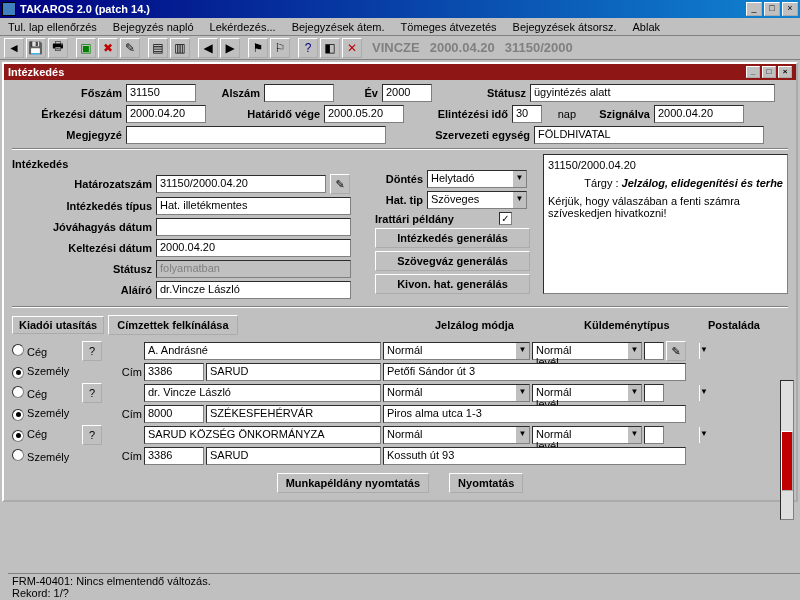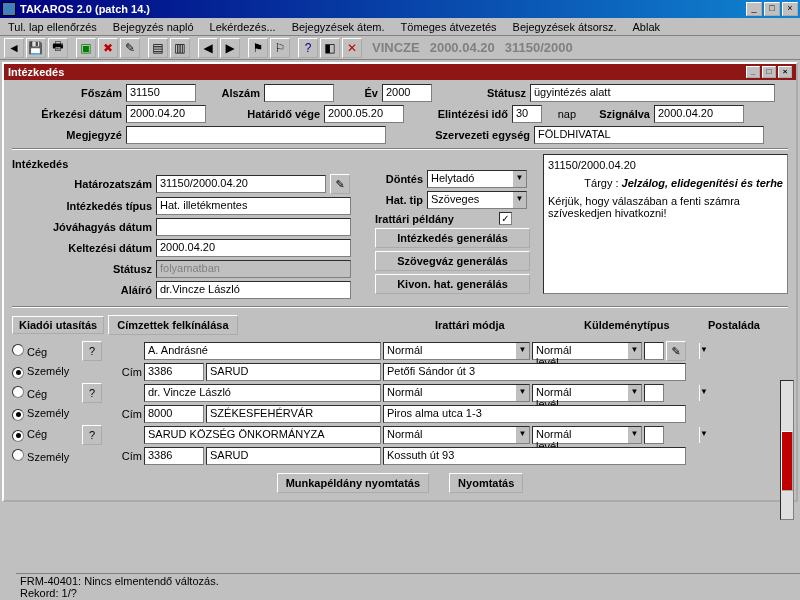--- a/index.html
+++ b/index.html
@@ -35,21 +35,21 @@
 .sel .selval { flex: 1; padding: 1px 3px; }
 .sel .selarr { width: 14px; background: #c0c0c0; border-left: 1px outset #fff; text-align: center; font-size: 8px; line-height: 14px; cursor: pointer; }
 .chk { width: 13px; height: 13px; border: 1px inset #808080; background: #fff; display: inline-flex; align-items: center; justify-content: center; font-size: 10px; }
 .previewbox { border: 1px inset #808080; background: #fff; padding: 4px; font-family: "Times New Roman", serif; font-size: 12px; }
 .previewbox .darg { font-weight: bold; font-style: italic; }
 .rad { width: 12px; height: 12px; border: 1px inset #808080; border-radius: 50%; background: #fff; display: inline-flex; align-items: center; justify-content: center; }
 .rad.on::after { content: ""; width: 5px; height: 5px; border-radius: 50%; background: #000; }
 .addrgrid { display: grid; grid-template-columns: 68px 20px 38px 60px 175px 147px 110px 20px 20px; gap: 2px; align-items: center; }
 .addrgrid .inp { width: 100%; }
 .addrgrid .sel { width: 100%; gap: 48px; }
-.status { position: absolute; bottom: 0; left: 16px; right: 0; border-top: 1px solid #808080; background: #c0c0c0; padding: 1px 4px; font-size: 10px; }
+.status { position: absolute; bottom: 0; left: 8px; right: 0; border-top: 1px solid #808080; background: #c0c0c0; padding: 1px 4px; font-size: 10px; }
 .vscroll { position: absolute; right: 6px; top: 380px; width: 14px; height: 140px; background: #dfdfdf; border: 1px inset #808080; }
 .vscroll .thumb { background: #c00000; height: 60px; margin-top: 50px; border: 1px outset #fff; }
 </style>
 </head>
 <body>
 
 <div class="titlebar">
   <div class="icon"></div>
   <div class="title">TAKAROS 2.0 (patch 14.)</div>
   <div class="winbtn">_</div>
@@ -194,21 +194,21 @@
           <div style="text-align:right;margin:6px 0"><span>Tárgy :</span> <span class="darg">Jelzálog, elidegenítési és terhe</span></div>
           <div>Kérjük, hogy válaszában a fenti számra szíveskedjen hivatkozni!</div>
         </div>
       </div>
     </div>
     <div class="rule"></div>
     <div class="row">
       <div class="hdr" style="border:1px outset #fff; padding:2px 6px; background:#c0c0c0">Kiadói utasítás</div>
       <button class="btn3d">Címzettek felkínálása</button>
       <div style="flex:1"></div>
-      <div class="lbl" style="width:145px; text-align:left">Irattári módja</div>
+      <div class="lbl" style="width:145px; text-align:left">Jelzálog módja</div>
       <div class="lbl" style="width:120px; text-align:left">Küldeménytípus</div>
       <div class="lbl" style="width:80px; text-align:left">Postaláda</div>
     </div>
 
     <div class="addrgrid">
 
       <div><span class="rad"></span> <span>Cég</span></div>
       <button class="btn3d sm">?</button>
       <div></div>
       <div class="inp" style="grid-column:4 / span 2">A. Andrásné</div>

